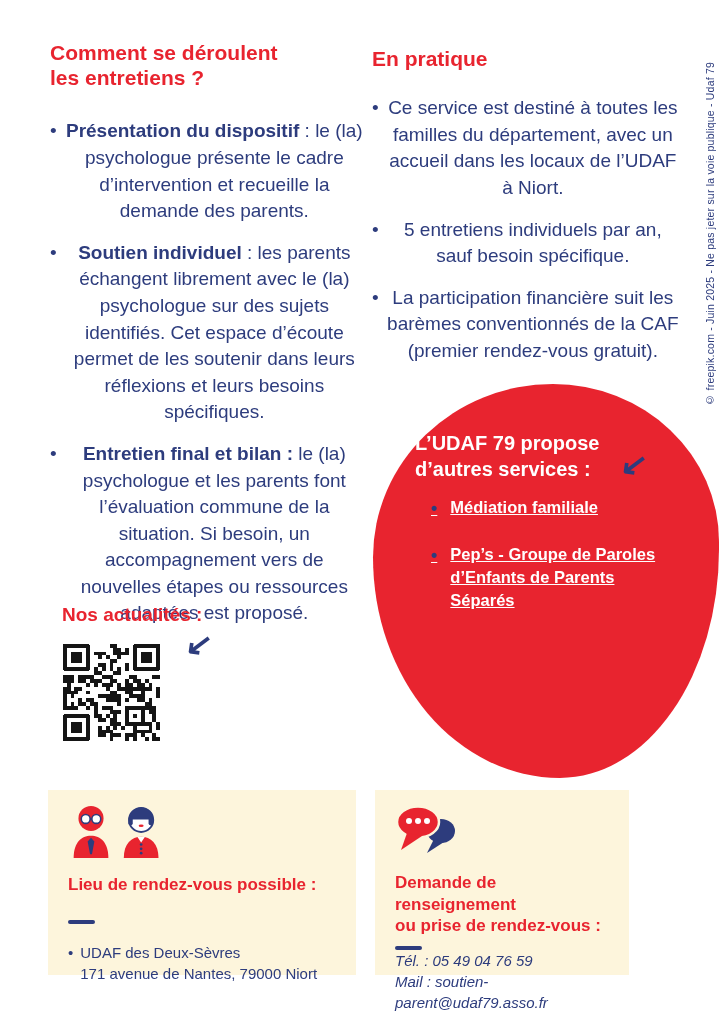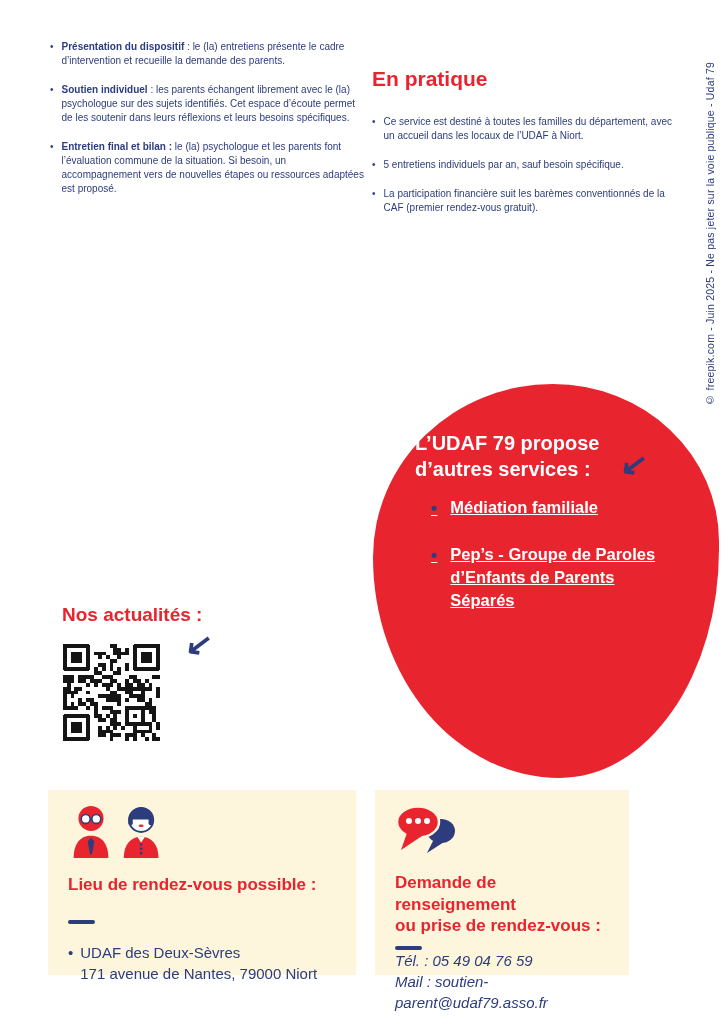--- a/index.html
+++ b/index.html
@@ -16,27 +16,28 @@
   .pre{white-space:pre-line;}
 
   
   .col-heading{
     color:var(--red);font-weight:bold;font-size:21px;line-height:1.2;
     margin:0 0 28px 0;
   }
 
   
   .col-left{position:absolute;left:50px;top:40px;width:314px;}
-  .col-right{position:absolute;left:372px;top:46px;width:307px;margin-top:20px;}
+  .col-right{position:absolute;left:372px;top:46px;width:307px;}
   .col-right .col-heading{margin-bottom:24px;}
 
   ul.blist{list-style:none;margin:0;padding:0;}
   ul.blist li{
-    display:flex;color:var(--navy);font-size:10px;line-height:1.4;
+    display:flex;color:var(--navy);font-size:19px;line-height:1.4;
     margin-bottom:15px;
+    text-align:center;
   }
   ul.blist li::before{content:"•";flex:0 0 auto;margin-right:8px;}
   ul.blist b{font-weight:bold;}
 
   
   .blob{
     position:absolute;left:373px;top:384px;width:346px;height:394px;
     background:var(--red);
     border-radius:52% 48% 46% 54% / 44% 40% 58% 56%;
   }
@@ -100,23 +101,25 @@
   .credit{
     position:absolute;right:6px;top:62px;
     writing-mode:vertical-rl;transform:rotate(180deg);
     color:var(--navy);font-size:10.5px;letter-spacing:0.2px;
   }
 </style>
 </head>
 <body>
 
 <div class="col-left">
+  <h1 class="col-heading pre">Comment se déroulent
+les entretiens ?</h1>
   <ul class="blist">
     <li>
-        <span><b>Présentation du dispositif</b><span> : le (la) entretiens présente le cadre d’intervention et recueille la demande des parents.</span></span>
+        <span><b>Présentation du dispositif</b><span> : le (la) psychologue présente le cadre d’intervention et recueille la demande des parents.</span></span>
       </li>
     <li>
         <span><b>Soutien individuel</b><span> : les parents échangent librement avec le (la) psychologue sur des sujets identifiés. Cet espace d’écoute permet de les soutenir dans leurs réflexions et leurs besoins spécifiques.</span></span>
       </li>
     <li>
         <span><b>Entretien final et bilan :</b><span> le (la) psychologue et les parents font l’évaluation commune de la situation. Si besoin, un accompagnement vers de nouvelles étapes ou ressources adaptées est proposé.</span></span>
       </li>
   </ul>
 </div>
 

